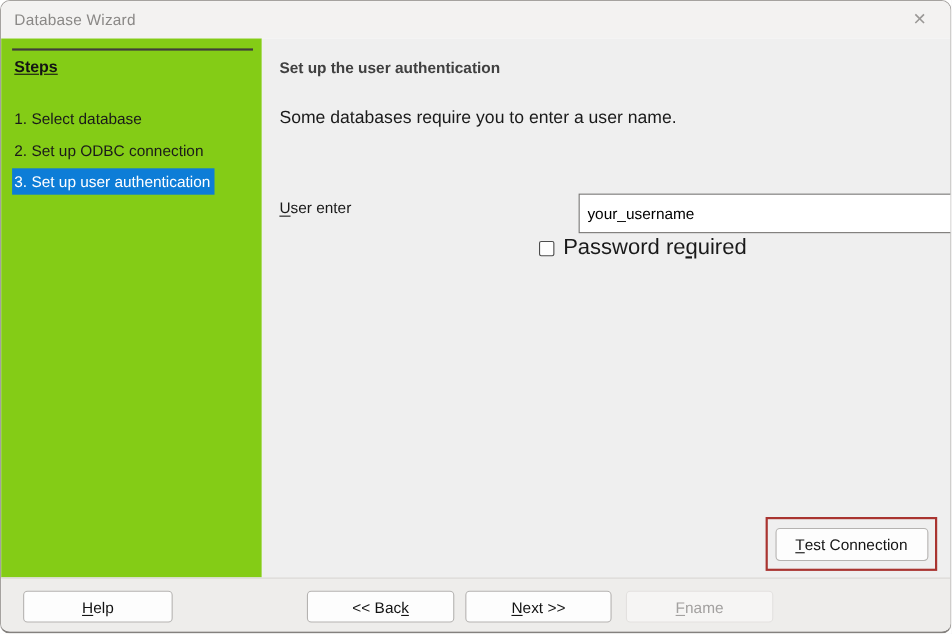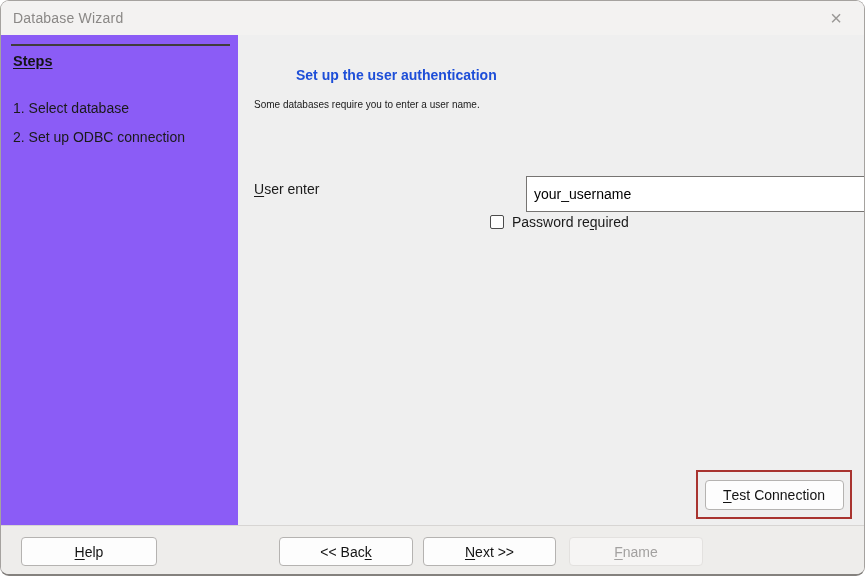--- a/index.html
+++ b/index.html
@@ -8,38 +8,38 @@
     position:absolute; left:0; top:0; width:865px; height:576px;
     background:#ffffff; border:1px solid #a5a29f; border-bottom:2px solid #84817e;
     border-radius:9px; overflow:hidden; display:flex; flex-direction:column;
   }
   
   .titlebar { flex:0 0 34px; background:#f3f2f1; position:relative; display:flex; align-items:center; padding:0 12px; }
   .title { font-size:14px; color:#8a8886; letter-spacing:.2px; }
   .close-btn { position:absolute; right:6px; top:0; width:44px; height:33px; display:flex; align-items:center; justify-content:center; color:#9a9896; font-size:20px; line-height:1; cursor:default; }
   
   .body { flex:1 1 auto; display:flex; min-height:0; }
-  .roadmap { flex:0 0 237px; background:#8b5cf6; position:relative; }
+  .roadmap { flex:0 0 237px; background:#84cc16; position:relative; }
   .roadmap-rule { position:absolute; left:10px; top:9px; width:219px; height:2px; background:#3f3d3b; }
   .steps-heading { position:absolute; left:12px; top:18px; font-size:14.5px; font-weight:bold; color:#141414; text-decoration:underline; text-underline-offset:2px; }
   .step { position:absolute; left:10px; height:24px; line-height:24px; padding:0 4px 0 2px; font-size:14px; color:#1a1a1a; white-space:nowrap; cursor:default; }
   .step.active { background:#0d7dd7; color:#ffffff; }
   .step1 { top:61px;text-align:right; } .step2 { top:90px; } .step3 { top:118px; } .step4 { top:147px; }
   .content { flex:1 1 auto; background:#efefef; position:relative; }
-  .content-heading { position:absolute; left:16px; top:32px; font-size:14px; font-weight:bold; color:#1d4ed8;margin-left:42px; }
-  .content-desc { position:absolute; left:16px; top:64px; font-size:10px; color:#1a1a1a; }
+  .content-heading { position:absolute; left:16px; top:18px; font-size:14px; font-weight:bold; color:#404040; }
+  .content-desc { position:absolute; left:16px; top:64px; font-size:16px; color:#1a1a1a; }
   .field-label { position:absolute; left:16px; top:146px; font-size:14px; color:#1a1a1a; }
   .text-input {
     position:absolute; left:252px; top:141px; width:357px; height:27px;
     border:1px solid #767472; background:#ffffff; font-family:inherit; font-size:14px; color:#000;
     padding:17px 7px; outline:none; border-radius:0;margin-left:36px;
   }
   .checkbox-row { position:absolute; left:252px; top:179px; display:flex; align-items:center; gap:8px; }
   .checkbox { width:14px; height:14px; border:1px solid #4b4b4b; border-radius:2px; background:#fdfdfd; flex:0 0 auto; }
-  .checkbox-label { font-size:14px; color:#1a1a1a; }
+  .checkbox-label { font-size:20px; color:#1a1a1a; }
   .annotation-box {
     position:absolute; right:12px; bottom:6px; width:156px; height:49px;
     border:2px solid #a93430; display:flex; align-items:center; justify-content:center;
   }
   .btn {
     background:#fdfdfd; border:1px solid #b5b3b1; border-radius:4px;
     font-family:inherit; font-size:14px; color:#131313;
     display:flex; align-items:center; justify-content:center; cursor:default;
   }
   .test-btn { width:139px; height:30px; }
@@ -66,20 +66,21 @@
     </div>
   </div>
 
   <div class="body">
 
     <div class="roadmap">
       <div class="roadmap-rule"></div>
       <div class="steps-heading" data-bind="steps_panel.heading">Steps</div>
       <div class="step step1" data-bind="steps_panel.items.0.label">1. Select database</div>
       <div class="step step2" data-bind="steps_panel.items.1.label">2. Set up ODBC connection</div>
+      <div class="step step3 active" data-bind="steps_panel.items.2.label">3. Set up user authentication</div>
     </div>
 
     <div class="content">
       <div class="content-heading" data-bind="content.heading">Set up the user authentication</div>
       <div class="content-desc" data-bind="content.description">Some databases require you to enter a user name.</div>
 
       <label class="field-label"><span data-bind="content.username_label.pre"></span><span class="mn" data-bind="content.username_label.key">U</span><span data-bind="content.username_label.post">ser enter</span></label>
 
       <input class="text-input" type="text" value="your_username" style="">
 

